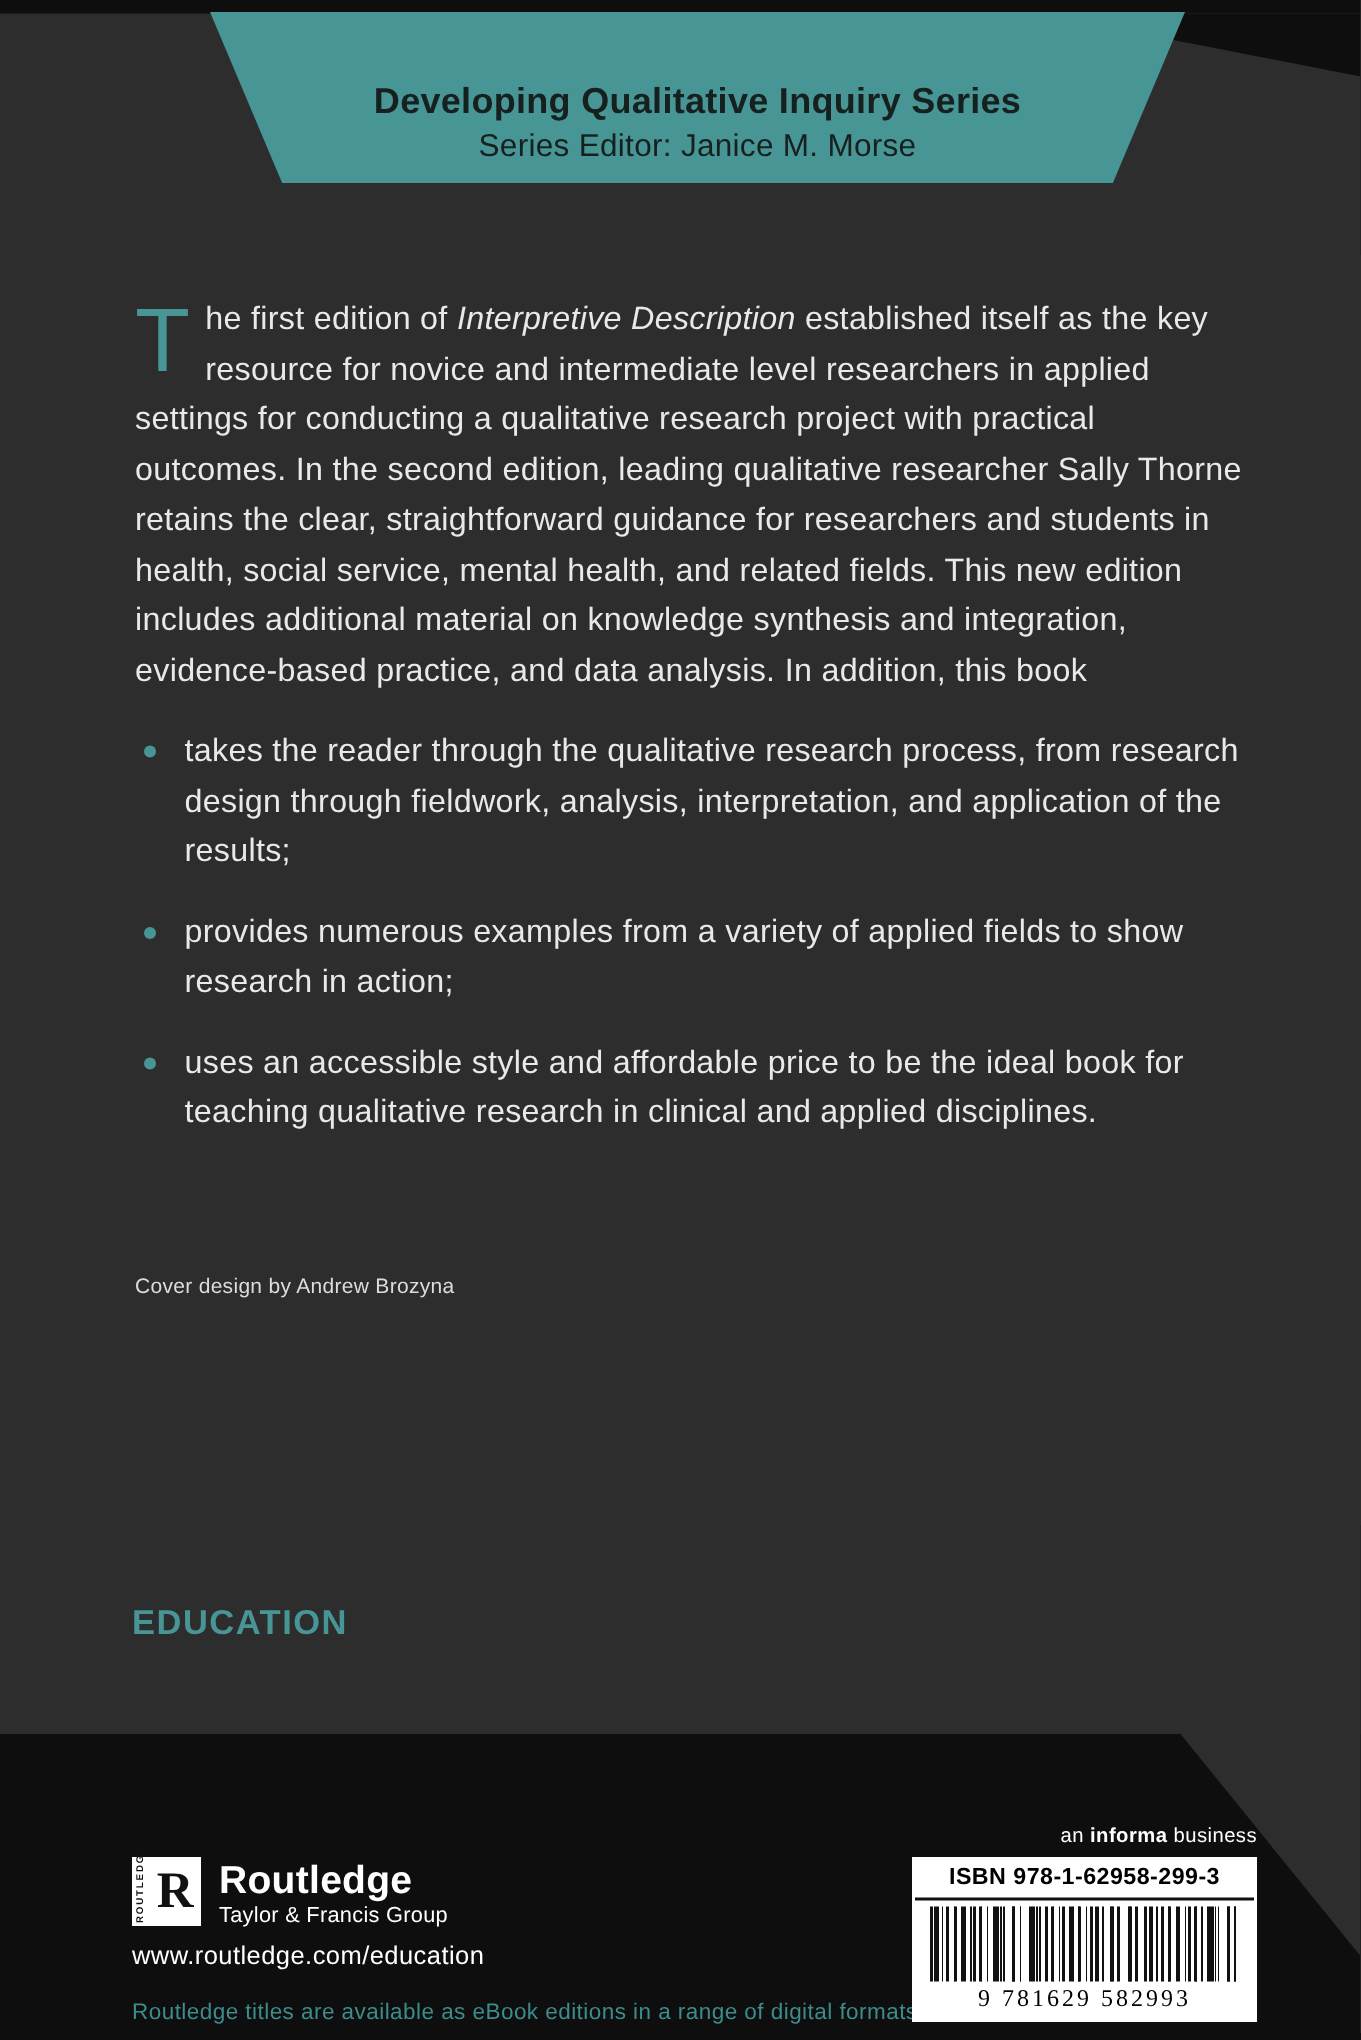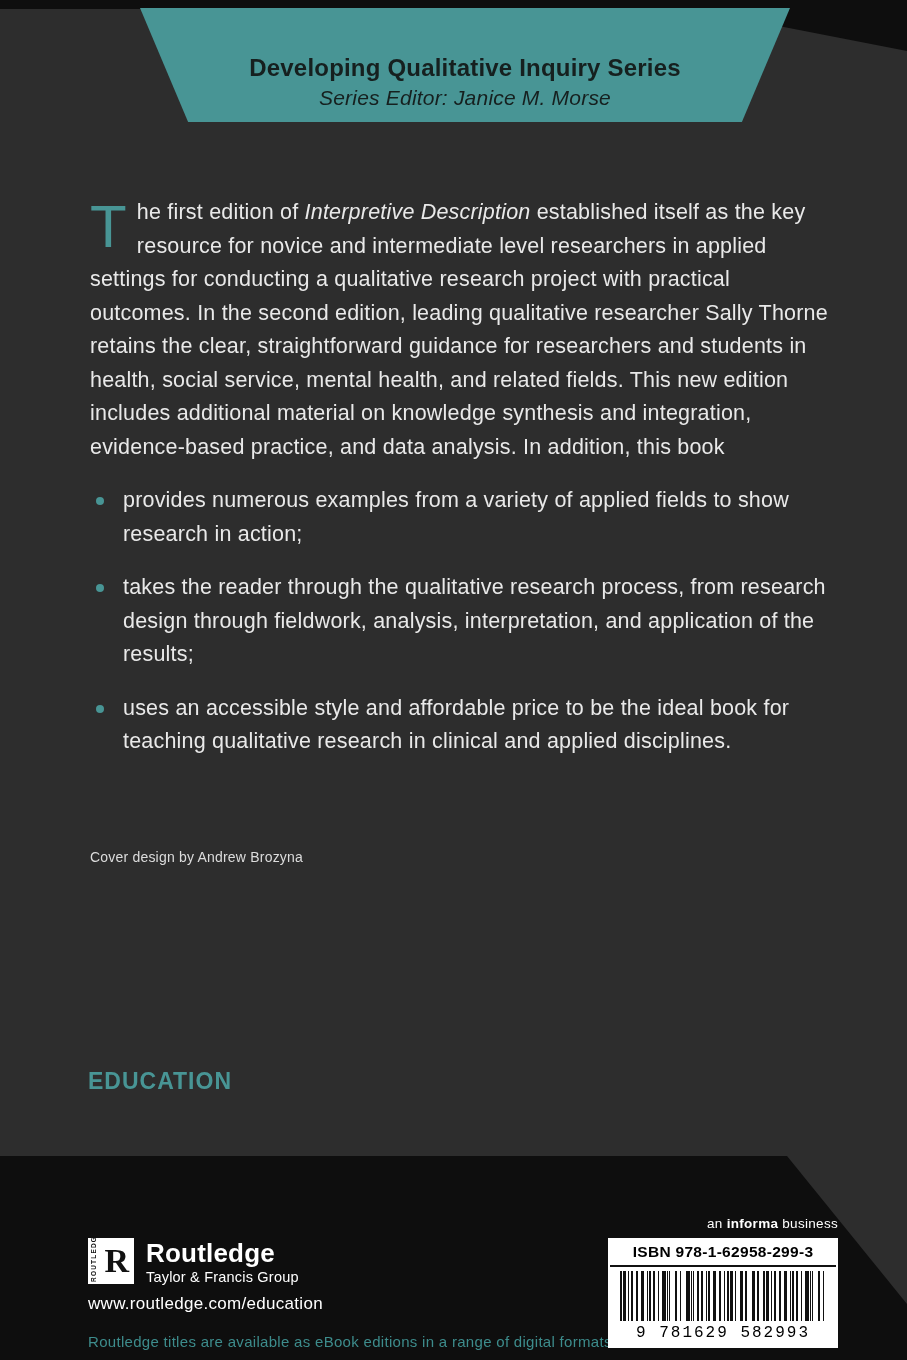--- a/index.html
+++ b/index.html
@@ -24,21 +24,21 @@
   .top-wedge{position:absolute;top:9px;right:0;width:215px;height:42px;background:var(--band);
     clip-path:polygon(0 0,100% 0,100% 100%);}
   
   .banner{
     position:absolute;top:8px;left:140px;width:650px;height:114px;
     background:var(--teal);
     clip-path:polygon(0 0,100% 0,92.6% 100%,7.4% 100%);
     text-align:center;color:var(--banner_text);
   }
   .banner-title{position:absolute;top:46px;left:0;width:100%;font-size:24px;font-weight:700;letter-spacing:.2px;}
-  .banner-editor{position:absolute;top:78px;left:0;width:100%;font-size:21px;font-weight:400;letter-spacing:.2px;font-style:italic;}
+  .banner-editor{position:absolute;top:78px;left:0;width:100%;font-size:21px;font-weight:400;letter-spacing:.2px;}
   
   .body-text{
     position:absolute;top:196px;left:90px;width:742px;
     color:var(--body_text);font-size:21.5px;line-height:33.5px;letter-spacing:.2px;font-weight:300;
   }
   .lead{margin:0;}
   .dropcap{
     float:left;color:var(--teal);
     font-size:60px;line-height:56px;font-weight:400;
     padding-right:10px;margin-top:3px;
@@ -59,21 +59,21 @@
     clip-path:polygon(0 0,100% 0,100% 100%);}
   .informa{position:absolute;top:60px;right:69px;font-size:13.5px;letter-spacing:.3px;color:#fff;}
   .informa b{font-weight:700;}
   .isbn-box{position:absolute;top:82px;left:608px;width:230px;height:110px;background:#fff;color:#000;z-index:2;}
   .isbn-label{font-size:15.5px;font-weight:600;text-align:center;padding:5px 0 4px 0;border-bottom:2px solid #111;margin:0 2px;letter-spacing:.3px;}
   .barcode{height:50px;margin:4px 12px 0 12px;background-color:#fff;
     background-image:
       repeating-linear-gradient(90deg,#111 0 2px,transparent 2px 5px,#111 5px 6px,transparent 6px 11px),
       repeating-linear-gradient(90deg,transparent 0 3px,#111 3px 5px,transparent 5px 8px,#111 8px 9px,transparent 9px 13px);
   }
-  .isbn-digits{font-family:Liberation Mono, monospace;font-size:16px;letter-spacing:2px;text-align:center;margin-top:3px;}
+  .isbn-digits{font-family:Liberation Serif, serif;font-size:16px;letter-spacing:2px;text-align:center;margin-top:3px;}
   .logo-row{position:absolute;top:82px;left:88px;display:flex;align-items:flex-start;}
   .logo-square{position:relative;width:46px;height:46px;background:#fff;flex:0 0 auto;}
   .logo-vert{position:absolute;left:2px;bottom:2px;transform-origin:0 100%;transform:rotate(-90deg) translateY(100%);
     font-size:6.5px;font-weight:700;letter-spacing:1.2px;color:#111;white-space:nowrap;}
   .logo-r{position:absolute;right:5px;top:1px;font-family:"Liberation Serif", serif;font-weight:700;font-size:34px;color:#111;line-height:44px;}
   .logo-text{margin-left:12px;padding-top:2px;}
   .pub-name{font-size:26px;font-weight:600;line-height:26px;letter-spacing:.2px;}
   .pub-group{font-size:14.5px;font-weight:400;margin-top:3px;letter-spacing:.2px;}
   .website{position:absolute;top:138px;left:88px;font-size:17px;letter-spacing:.3px;}
   .ebook-note{position:absolute;top:177px;left:88px;font-size:15px;color:var(--teal_dim);letter-spacing:.3px;}
@@ -89,25 +89,25 @@
   <div class="banner">
     <div class="banner-title">Developing Qualitative Inquiry Series</div>
     <div class="banner-editor">Series Editor: Janice M. Morse</div>
   </div>
 
   <div class="body-text">
     <p class="lead"><span class="dropcap">T</span><span>he first edition of </span><em>Interpretive Description</em><span> established itself as the key resource for novice and intermediate level researchers in applied settings for conducting a qualitative research project with practical outcomes. In the second edition, leading qualitative researcher Sally Thorne retains the clear, straightforward guidance for researchers and students in health, social service, mental health, and related fields. This new edition includes additional material on knowledge synthesis and integration, evidence-based practice, and data analysis. In addition, this book</span></p>
     <ul class="bullets">
       <li class="bullet-item">
         <span class="dot"></span>
-        <span class="bullet-text">provides numerous examples from a variety of applied fields to show research in action;</span>
+        <span class="bullet-text">takes the reader through the qualitative research process, from research design through fieldwork, analysis, interpretation, and application of the results;</span>
       </li>
       <li class="bullet-item">
         <span class="dot"></span>
-        <span class="bullet-text">takes the reader through the qualitative research process, from research design through fieldwork, analysis, interpretation, and application of the results;</span>
+        <span class="bullet-text">provides numerous examples from a variety of applied fields to show research in action;</span>
       </li>
       <li class="bullet-item">
         <span class="dot"></span>
         <span class="bullet-text">uses an accessible style and affordable price to be the ideal book for teaching qualitative research in clinical and applied disciplines.</span>
       </li>
     </ul>
   </div>
 
   <p class="credit credit-2">Cover design by Andrew Brozyna</p>
 

